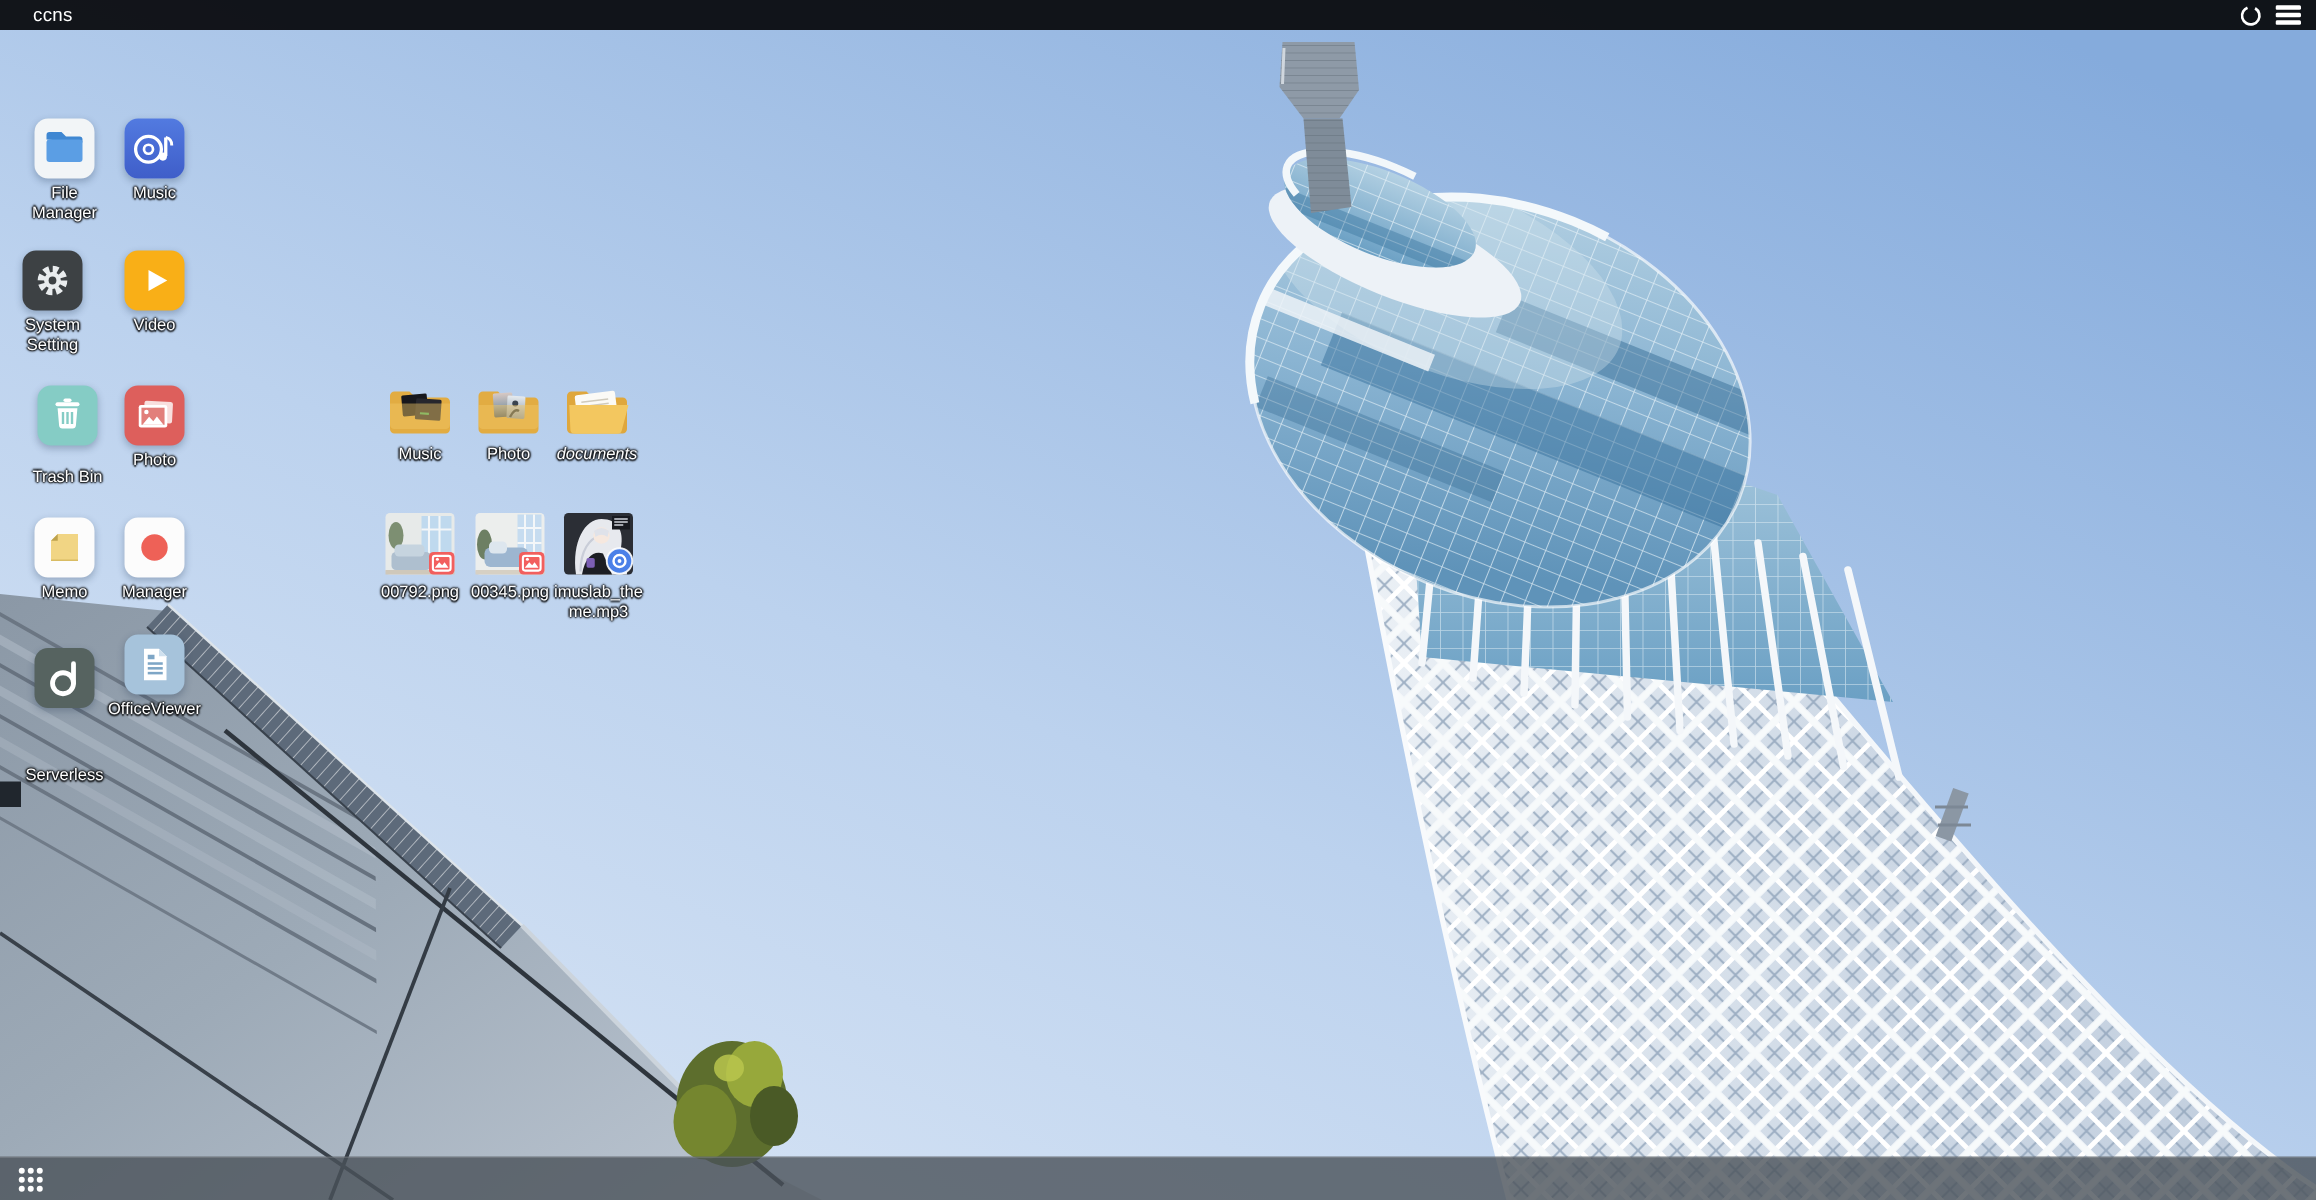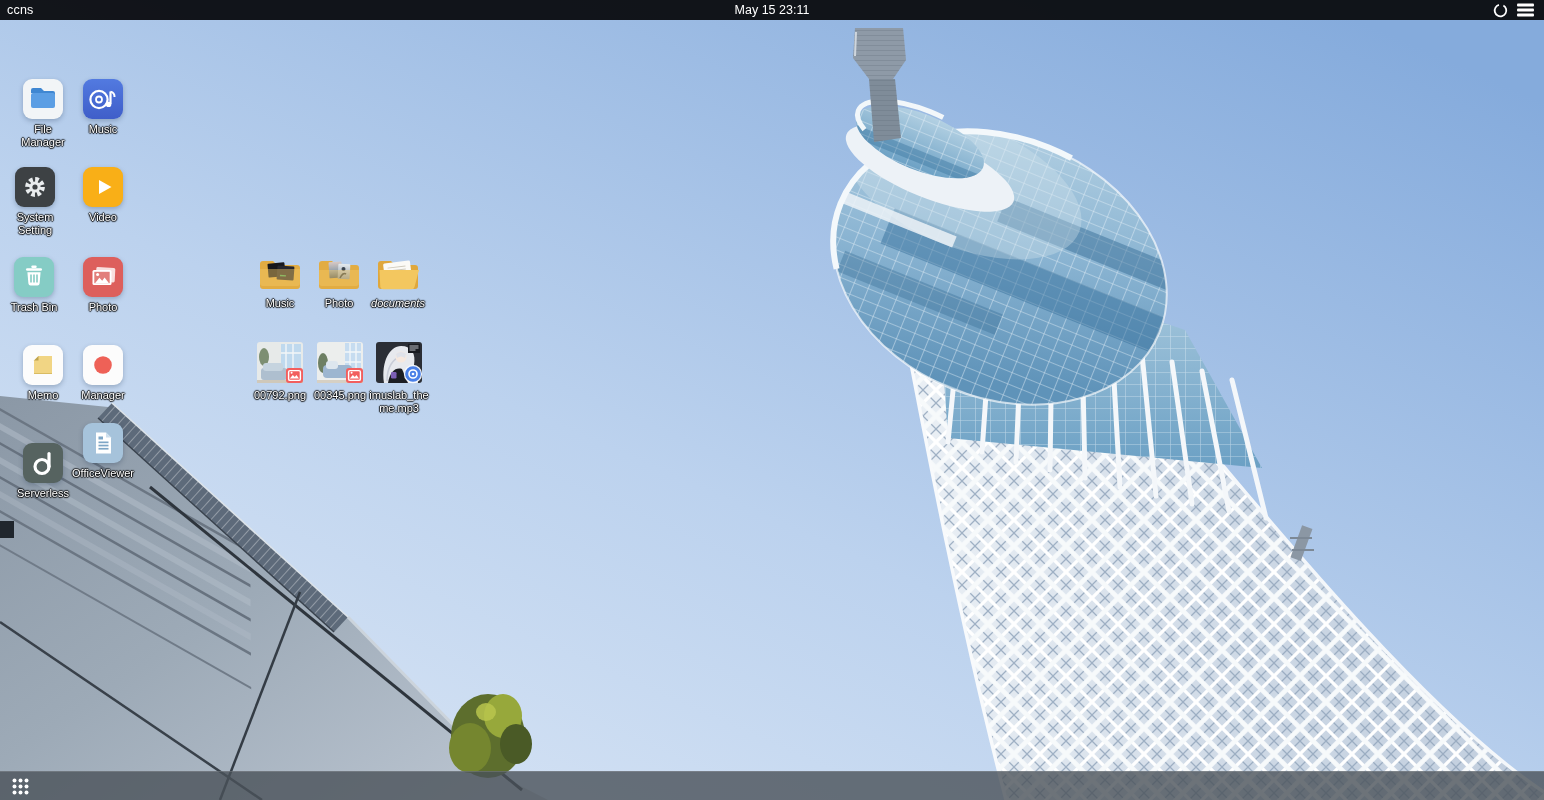--- a/index.html
+++ b/index.html
@@ -9,21 +9,21 @@
     background:#bcd2ee;
   }
   
   .wallpaper{position:absolute;inset:0;z-index:0;}
   
   .topbar{
     position:absolute;top:0;left:0;right:0;height:20px;z-index:30;
     background:rgba(12,14,19,0.97);
     display:flex;align-items:center;color:#fff;
   }
-  .topbar .hostname{font-size:12.5px;padding-left:7px;letter-spacing:.2px;}
+  .topbar .hostname{font-size:12.5px;padding-left:22px;letter-spacing:.2px;}
   .topbar .clock{
     position:absolute;left:0;right:0;text-align:center;font-size:12.5px;pointer-events:none;
   }
   .topbar .right{margin-left:auto;display:flex;align-items:center;gap:9px;padding-right:10px;}
   .topbar .tb-ico{display:block;}
   
   .cell{
     position:absolute;width:64px;display:flex;flex-direction:column;align-items:center;
     z-index:10;cursor:default;margin-top:39px;
   }
@@ -216,21 +216,20 @@
     <polygon points="869,79 895,79 901,138 874,142" fill="#7f8c99"></polygon>
     <polygon points="855,28 903,28 906,60 893,79 869,79 853,58" fill="url(#mastTex)" opacity="0.55"></polygon>
     <polygon points="869,79 895,79 901,138 874,142" fill="url(#mastTex)" opacity="0.55"></polygon>
     <path d="M856,32 L855,56" stroke="#cfd6dd" stroke-width="2" fill="none"></path>
   </g>
 </svg>
 </div>
 
 <div class="topbar">
   <span class="hostname">ccns</span>
-  <span class="clock">May 15 23:11</span>
   <span class="right">
     <svg class="tb-ico" width="15" height="15" viewBox="0 0 15 15">
       <circle cx="7.5" cy="7.5" r="5.8" fill="none" stroke="#ffffff" stroke-width="1.8" stroke-dasharray="31 6" transform="rotate(-60 7.5 7.5)"></circle>
     </svg>
     <svg class="tb-ico" width="17" height="14" viewBox="0 0 17 14">
       <rect x="0" y="0.5" width="17" height="3" rx="1" fill="#fff"></rect>
       <rect x="0" y="5.5" width="17" height="3" rx="1" fill="#fff"></rect>
       <rect x="0" y="10.5" width="17" height="3" rx="1" fill="#fff"></rect>
     </svg>
   </span>
@@ -272,21 +271,21 @@
 
 <div class="cell" style="left:71px;top:128px;">
   <div class="tile" style="background:#f9af17;">
     <svg width="40" height="40" viewBox="0 0 40 40">
       <path d="M16 13 L28.5 20 L16 27 Z" fill="#fff"></path>
     </svg>
   </div>
   <div class="icon-label">Video</div>
 </div>
 
-<div class="cell" style="left:2px;top:218px;">
+<div class="cell" style="left:13px;top:218px;gap:11px;">
   <div class="tile" style="background:#85ccc5;">
     <svg width="40" height="40" viewBox="0 0 40 40">
       <rect x="17.3" y="8.6" width="5.4" height="2.4" rx="1.2" fill="#fff"></rect>
       <rect x="12" y="11.2" width="16" height="2.6" rx="1.3" fill="#fff"></rect>
       <path d="M13.4 15.2 h13.2 l-1 11.4 a2.2 2.2 0 0 1 -2.2 2 h-6.8 a2.2 2.2 0 0 1 -2.2 -2 z" fill="#fff"></path>
       <path d="M17 17.6 v8 M20 17.6 v8 M23 17.6 v8" stroke="#85ccc5" stroke-width="1.6"></path>
     </svg>
   </div>
   <div class="icon-label">Trash Bin</div>
 </div>
@@ -317,21 +316,21 @@
 
 <div class="cell" style="left:71px;top:306px;">
   <div class="tile" style="background:#fcfcfc;">
     <svg width="40" height="40" viewBox="0 0 40 40">
       <circle cx="20" cy="20" r="8.8" fill="#ee6157"></circle>
     </svg>
   </div>
   <div class="icon-label">Manager</div>
 </div>
 
-<div class="cell" style="left:11px;top:404px;">
+<div class="cell" style="left:11px;top:393px;gap:35px;">
   <div class="tile" style="background:#566360;">
     <svg width="40" height="40" viewBox="0 0 40 40">
       <circle cx="19" cy="23.5" r="7" fill="none" stroke="#fff" stroke-width="3.2"></circle>
       <path d="M26 10.5 V23.5" stroke="#fff" stroke-width="3.2" stroke-linecap="round"></path>
     </svg>
   </div>
   <div class="icon-label">Serverless</div>
 </div>
 
 <div class="cell" style="left:71px;top:384px;">

